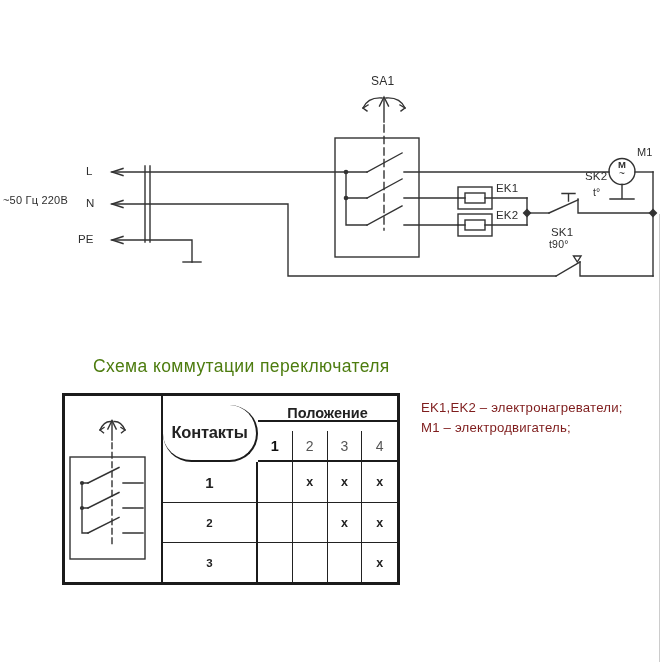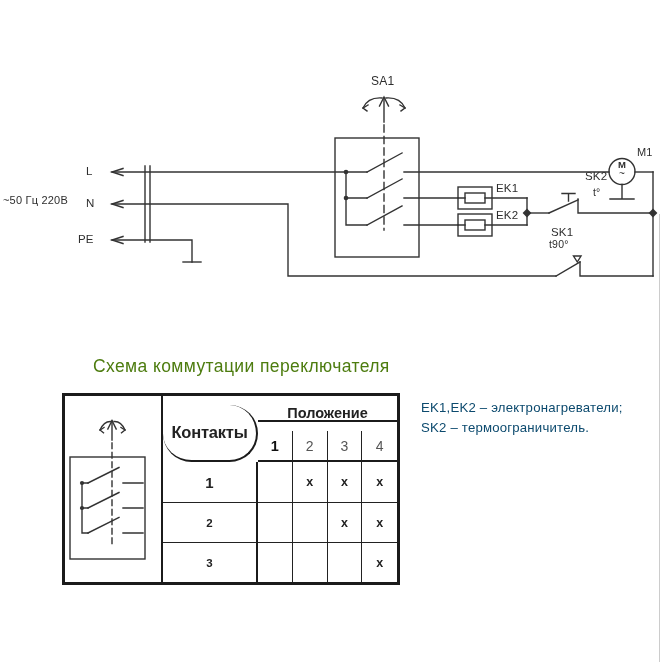--- a/index.html
+++ b/index.html
@@ -14,21 +14,21 @@
   }
   .fs11{font-size:11px;} .fs115{font-size:11.5px;} .fs12{font-size:12px;} .fs105{font-size:10.5px;}
   .motor-letter{font-size:9.5px;font-weight:600;}
   .motor-wave{font-size:10px;}
   .title{
     position:absolute;left:93px;top:356px;z-index:2;font-size:17.5px;color:#4d7c0f;
     letter-spacing:0.4px;white-space:nowrap;
   }
   .legend{
     position:absolute;left:421px;top:398px;z-index:2;font-size:13.2px;line-height:19.8px;
-    color:#0c4a6e;letter-spacing:0.2px;
+    color:#7f1d1d;letter-spacing:0.2px;
   }
   .ktable{
     position:absolute;left:62px;top:393px;width:338px;height:192px;z-index:0;
     border:3px solid #1b1b1b;box-sizing:border-box;background:#ffffff;
     display:grid;grid-template-columns:98px 95px 1fr 1fr 1fr 1fr;
     grid-template-rows:26px 40px 41px 40px 1fr;
     color:#222222;
   }
   .tc{display:flex;align-items:center;justify-content:center;box-sizing:border-box;}
   .br1{border-right:1.8px solid #222;} .br2{border-right:2.4px solid #1b1b1b;}
@@ -184,16 +184,16 @@
 
   <div class="tc br2 rowlbl" style="grid-area:5/2/6/3">3</div>
   <div class="tc br1 mark" style="grid-area:5/3/6/4"></div>
   <div class="tc br1 mark" style="grid-area:5/4/6/5"></div>
   <div class="tc br1 mark" style="grid-area:5/5/6/6"></div>
   <div class="tc mark" style="grid-area:5/6/6/7">x</div>
 </div>
 
 <div class="legend">
   <div>EK1,EK2 – электронагреватели;</div>
-  <div>SK2 – термоограничитель.</div>
+  <div>M1 – электродвигатель;</div>
 </div>
 
 <div class="edge-line"></div>
 
 </body></html>

